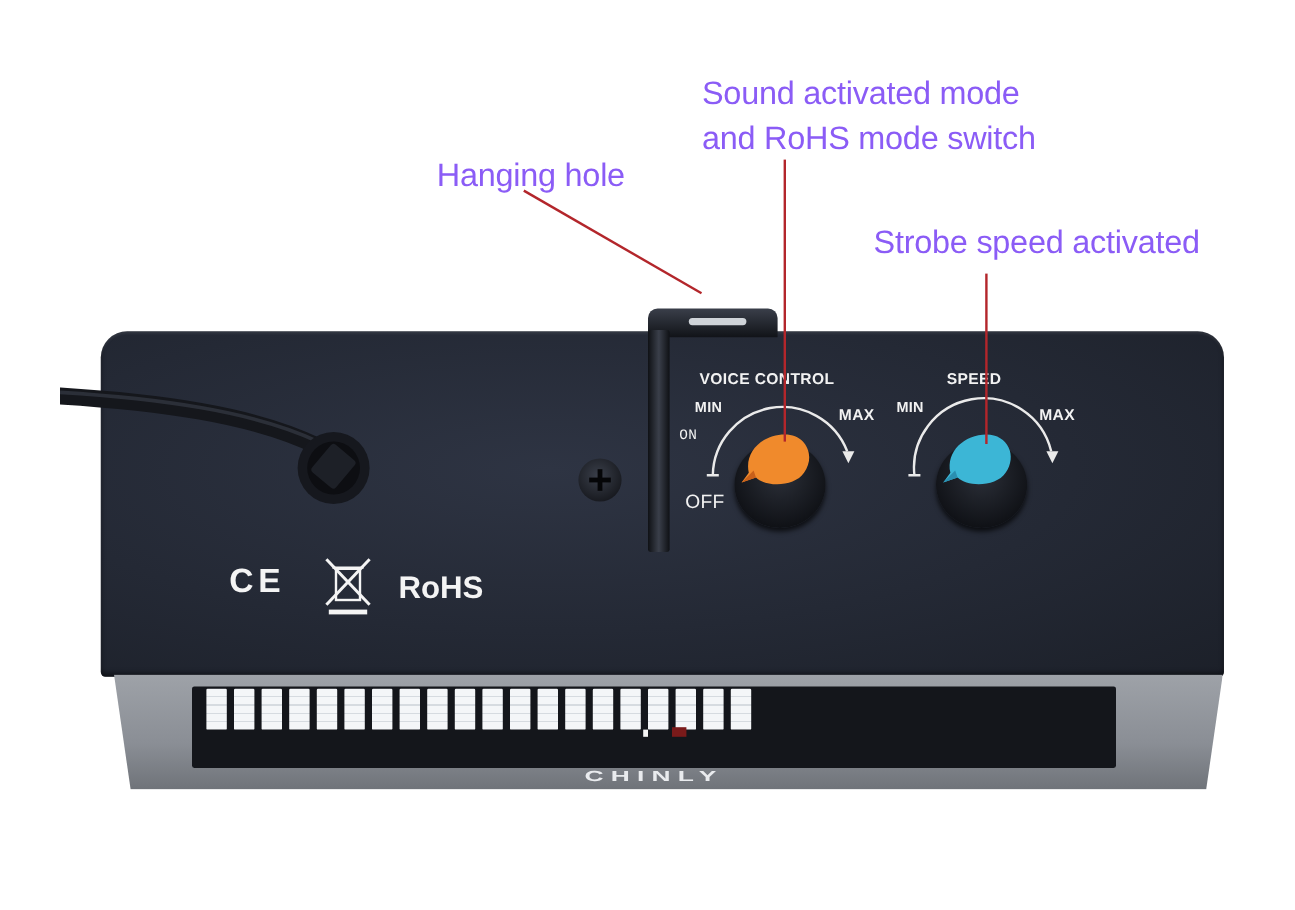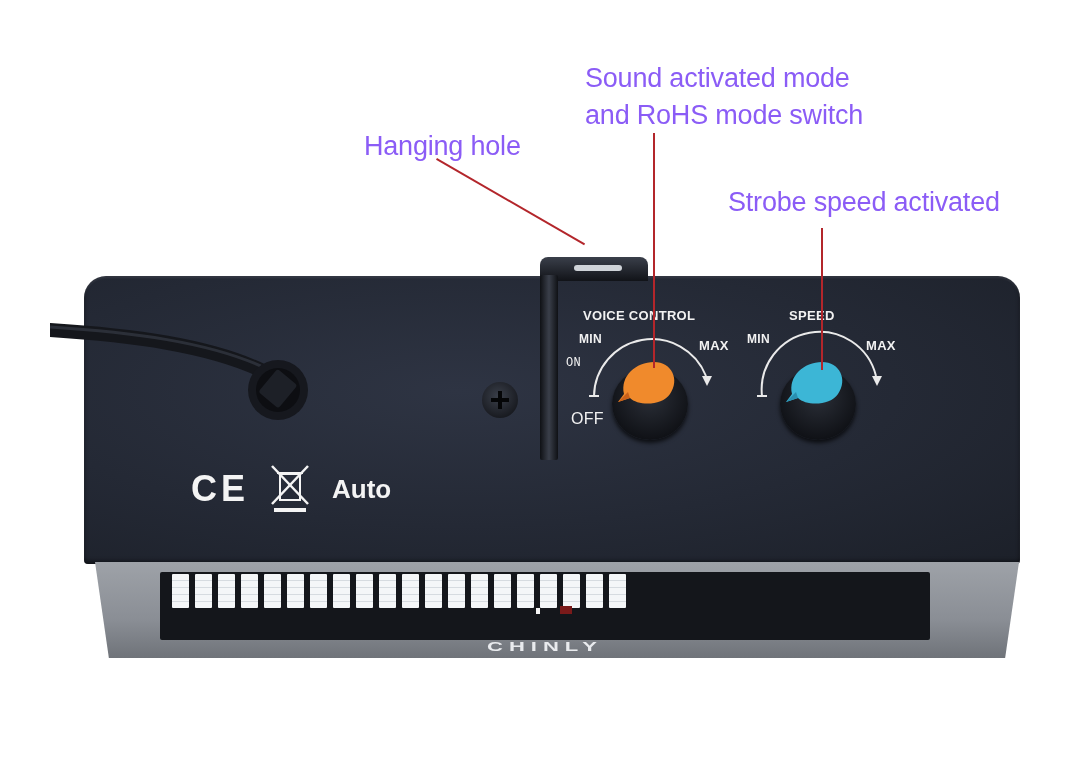--- a/index.html
+++ b/index.html
@@ -79,29 +79,29 @@
   <path d="M10 70 A 58 58 0 0 1 124 50" stroke="#eaeaea" stroke-width="2" fill="none"></path>
   <polygon points="120,50 130,50 125,60" fill="#eaeaea"></polygon>
   <line x1="5" y1="70" x2="15" y2="70" stroke="#eaeaea" stroke-width="2"></line>
 </svg>
 <div class="knob-base" style="left:780px; top:368px; width:76px; height:72px;"></div>
 <svg class="abs" style="left:782px; top:356px;" width="70" height="56">
   <path d="M10 38 C 6 20, 22 6, 40 6 C 58 6, 66 24, 56 38 C 48 50, 24 50, 16 42 L 4 46 Z" fill="#3cb6d6"></path>
   <path d="M4 46 L 16 42 L 14 36 Z" fill="#2a8fb0"></path>
 </svg>
 
-<div class="cert" style="left:191px; top:468px; font-size:36px; letter-spacing:4px;text-align:right;">CE</div>
+<div class="cert" style="left:191px; top:468px; font-size:28px; letter-spacing:4px;text-align:right;">CE</div>
 <svg class="abs" style="left:268px; top:462px;" width="46" height="54">
   <rect x="12" y="12" width="20" height="26" fill="none" stroke="#f4f4f4" stroke-width="2"></rect>
   <line x1="9" y1="11" x2="35" y2="11" stroke="#f4f4f4" stroke-width="2"></line>
   <line x1="4" y1="4" x2="40" y2="42" stroke="#f4f4f4" stroke-width="2.5"></line>
   <line x1="40" y1="4" x2="4" y2="42" stroke="#f4f4f4" stroke-width="2.5"></line>
   <rect x="6" y="46" width="32" height="4" fill="#f4f4f4"></rect>
 </svg>
-<div class="cert" style="left:332px; top:474px; font-size:26px;">Auto</div>
+<div class="cert" style="left:332px; top:474px; font-size:26px;">RoHS</div>
 
 <div class="front-panel"></div>
 <div class="led-window"></div>
 <div class="led-strip">
   <div class="led"></div>
   <div class="led"></div>
   <div class="led"></div>
   <div class="led"></div>
   <div class="led"></div>
   <div class="led"></div>

